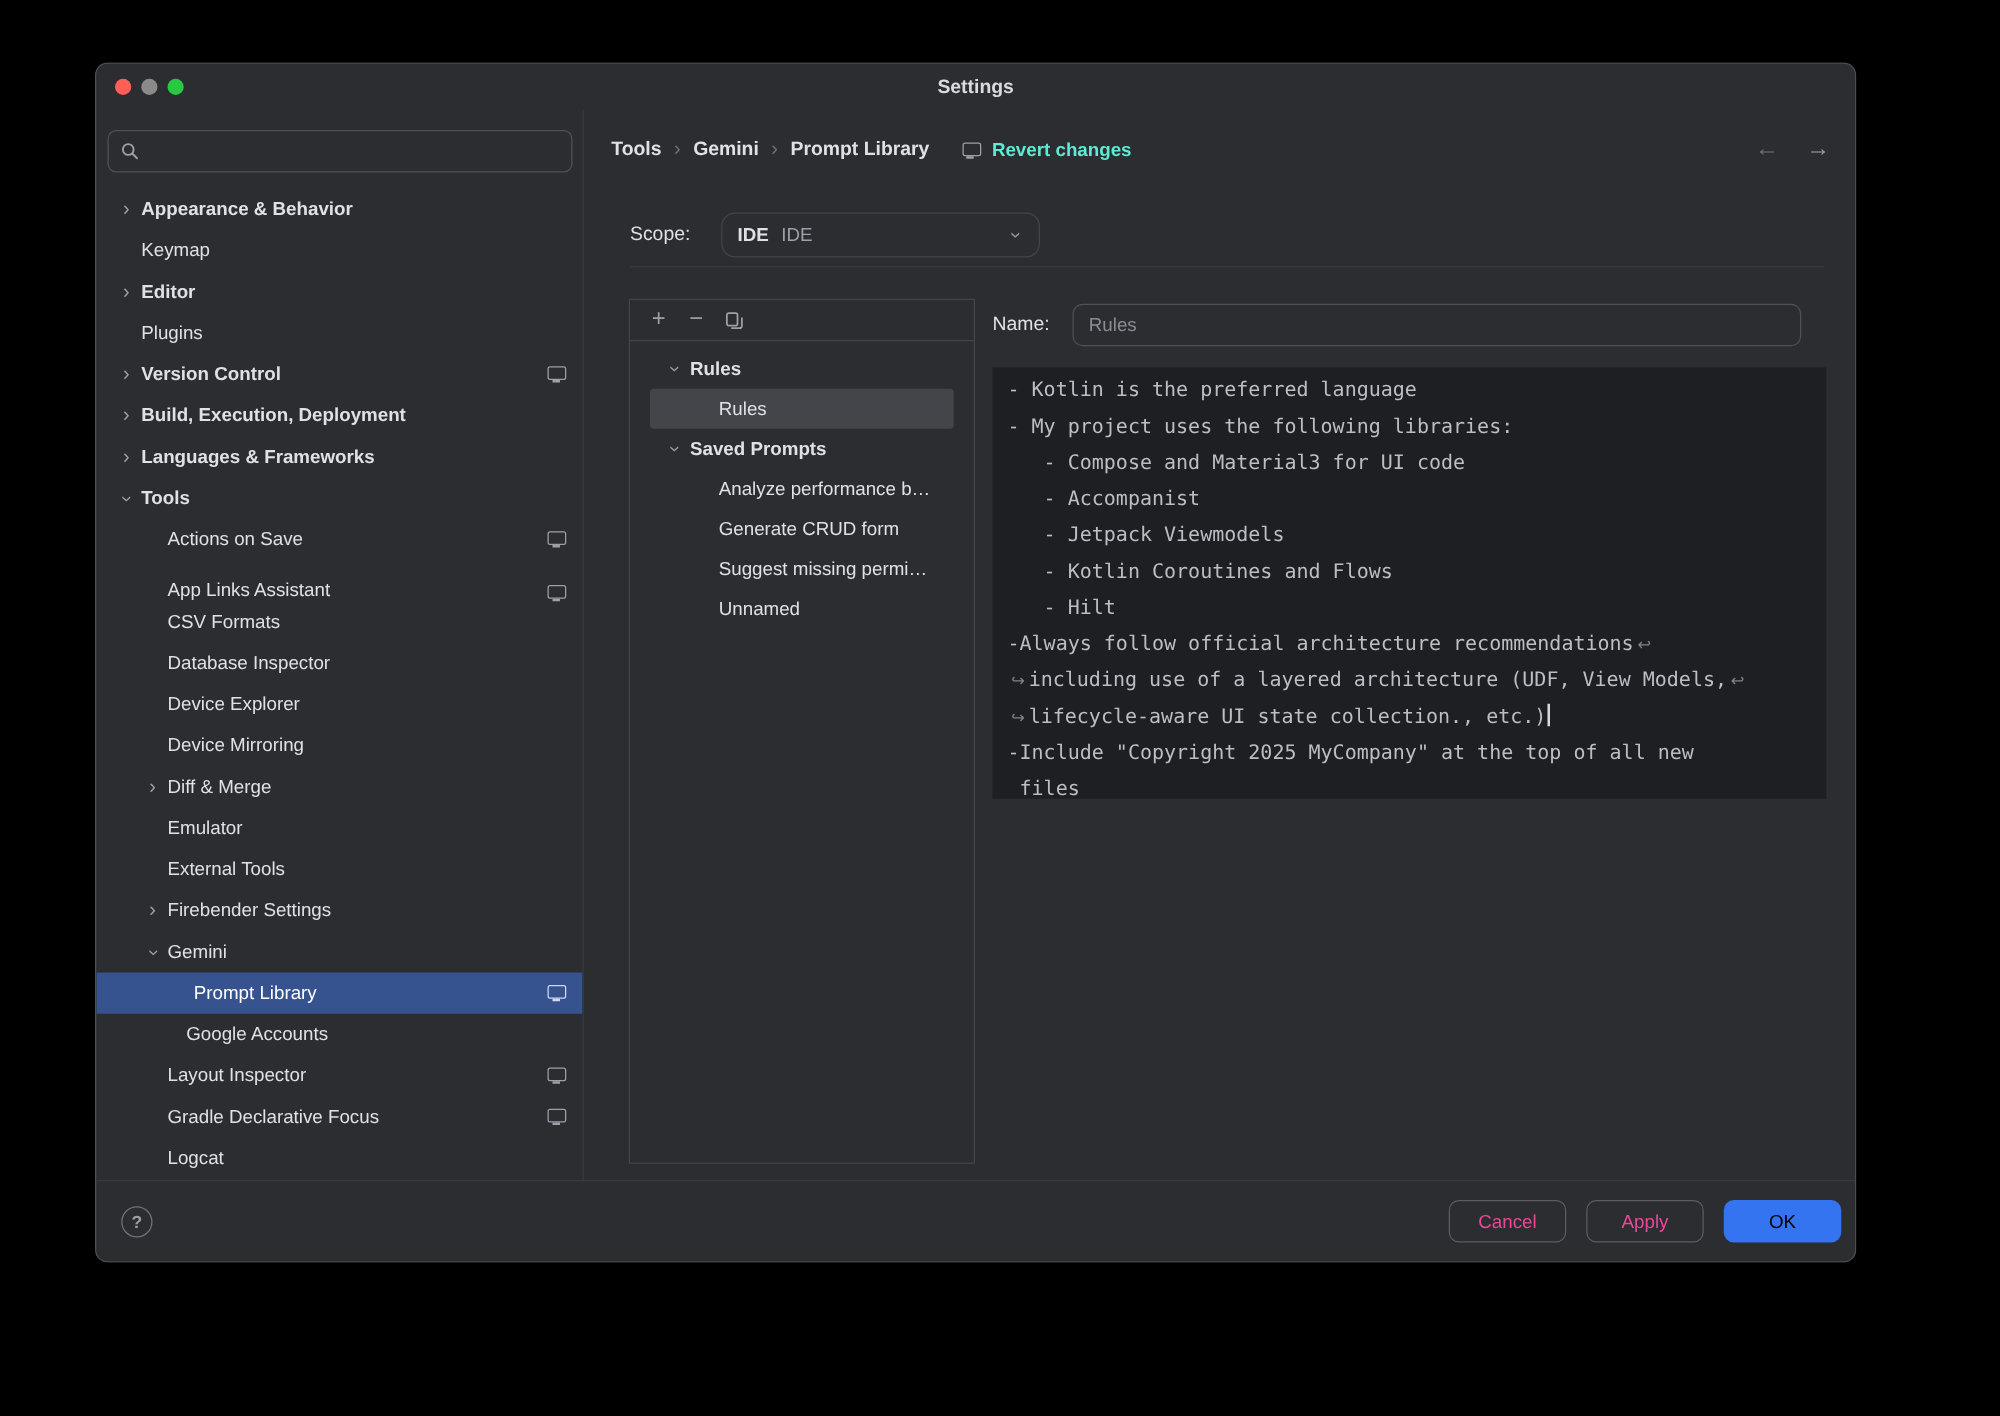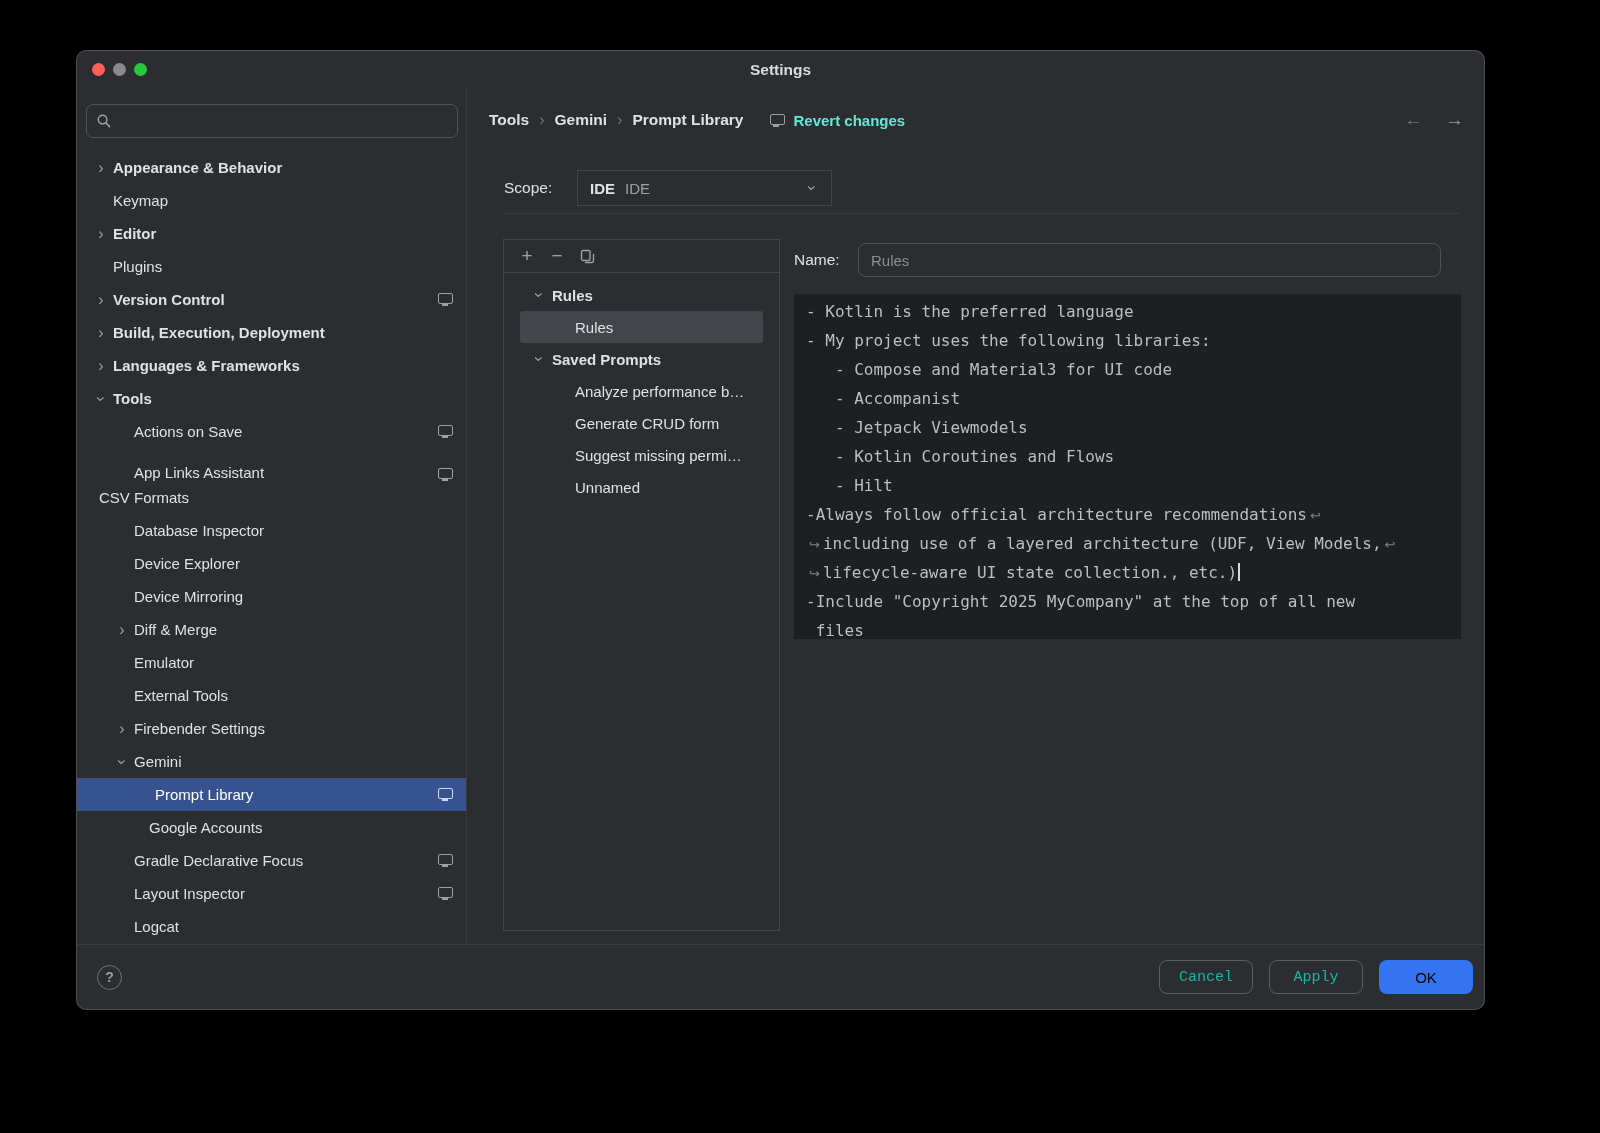--- a/index.html
+++ b/index.html
@@ -36,33 +36,33 @@
   .mon::after { content:""; position:absolute; left:3.5px; bottom:0; width:6px; height:1.6px; background:#9da0a8; }
   .nav-row.sel .mon::before { border-color:#cfdaf1; }
   .nav-row.sel .mon::after { background:#cfdaf1; }
   
   .footer { position:absolute; left:0; right:0; bottom:0; height:65px; border-top:1px solid #393b40;
     display:flex; align-items:center; padding:0 11px 0 20px; }
   .help { width:25px; height:25px; border:1.5px solid #6f737a; border-radius:50%;
     display:flex; align-items:center; justify-content:center; color:#9da0a8; font-size:14px; font-weight:700; }
   .btns { margin-left:auto; display:flex; gap:16px; }
   .btn { min-width:94px; height:34px; border-radius:8px; font-size:15px; display:flex; align-items:center; justify-content:center; font-family:"Liberation Sans",sans-serif; }
-  .btn.secondary { background:transparent; border:1px solid #5a5d63; color:#14b8a6;font-family:Liberation Mono, monospace; }
+  .btn.secondary { background:transparent; border:1px solid #5a5d63; color:#ec4899; }
   .btn.primary { background:#3574f0; border:none; color:#000000; }
   
   .main { position:absolute; left:391px; top:37px; right:0; bottom:65px; }
   .crumb-row { position:absolute; left:21px; right:20px; top:16px; height:32px; display:flex; align-items:center; font-size:15.5px; font-weight:700; gap:10px; }
   .crumb-sep { color:#6f737a; font-weight:400; font-size:16px; }
   .revert-ic { margin-left:16px; }
   .revert-link { color:#5eead4; font-weight:600; font-size:15px; }
   .nav-arrows { margin-left:auto; display:flex; gap:22px; font-size:19px; color:#6f737a; font-weight:400; }
   .nav-arrows .fwd { color:#9da0a8; }
   .scope-row { position:absolute; left:36px; top:82px; height:36px; display:flex; align-items:center; }
   .scope-label { font-size:15.5px; color:#dfe1e5; width:73px; }
-  .scope-dd { width:255px; height:36px; border:1px solid #43454a; border-radius:0; background:#2b2d30;
+  .scope-dd { width:255px; height:36px; border:1px solid #43454a; border-radius:11px; background:#2b2d30;
     display:flex; align-items:center; padding:0 12px; gap:10px; }
   .dd-badge { font-weight:700; font-size:15px; color:#dfe1e5; }
   .dd-value { font-size:15px; color:#9da0a8; }
   .dd-chev { margin-left:auto; width:14px; }
   .hdiv { position:absolute; left:36px; right:25px; top:125px; height:1px; background:#393b40; }
   
   .list-panel { position:absolute; left:35px; top:151px; width:277px; height:692px; border:1px solid #43454a; background:#2b2d30; }
   .toolbar { height:33px; border-bottom:1px solid #43454a; display:flex; align-items:center; padding-left:10px; gap:4px; }
   .tb-btn { width:26px; height:26px; display:flex; align-items:center; justify-content:center; color:#9da0a8; font-size:19px; }
   .panel-tree { padding-top:6px; }
@@ -144,21 +144,21 @@
           <div class="nav-row" style="padding-left: 35px;">
             <span class="chev"></span>
             <span class="lbl">Actions on Save</span>
             <span class="mon"></span>
           </div>
           <div class="nav-row" style="padding-left: 35px; align-items: flex-end;">
             <span class="chev"></span>
             <span class="lbl">App Links Assistant</span>
             <span class="mon"></span>
           </div>
-          <div class="nav-row" style="">
+          <div class="nav-row" style="padding-left: 35px;">
             <span class="chev"></span>
             <span class="lbl">CSV Formats</span>
           </div>
           <div class="nav-row" style="padding-left: 35px;">
             <span class="chev"></span>
             <span class="lbl">Database Inspector</span>
           </div>
           <div class="nav-row" style="padding-left: 35px;">
             <span class="chev"></span>
             <span class="lbl">Device Explorer</span>
@@ -191,26 +191,26 @@
             <span class="chev"></span>
             <span class="lbl">Prompt Library</span>
             <span class="mon"></span>
           </div>
           <div class="nav-row" style="padding-left: 50px;">
             <span class="chev"></span>
             <span class="lbl">Google Accounts</span>
           </div>
           <div class="nav-row" style="padding-left: 35px;">
             <span class="chev"></span>
+            <span class="lbl">Layout Inspector</span>
+            <span class="mon"></span>
+          </div>
+          <div class="nav-row" style="padding-left: 35px;">
+            <span class="chev"></span>
             <span class="lbl">Gradle Declarative Focus</span>
-            <span class="mon"></span>
-          </div>
-          <div class="nav-row" style="padding-left: 35px;">
-            <span class="chev"></span>
-            <span class="lbl">Layout Inspector</span>
             <span class="mon"></span>
           </div>
           <div class="nav-row" style="padding-left: 35px;">
             <span class="chev"></span>
             <span class="lbl">Logcat</span>
           </div>
         </div>
     </div>
 
     <div class="main">

